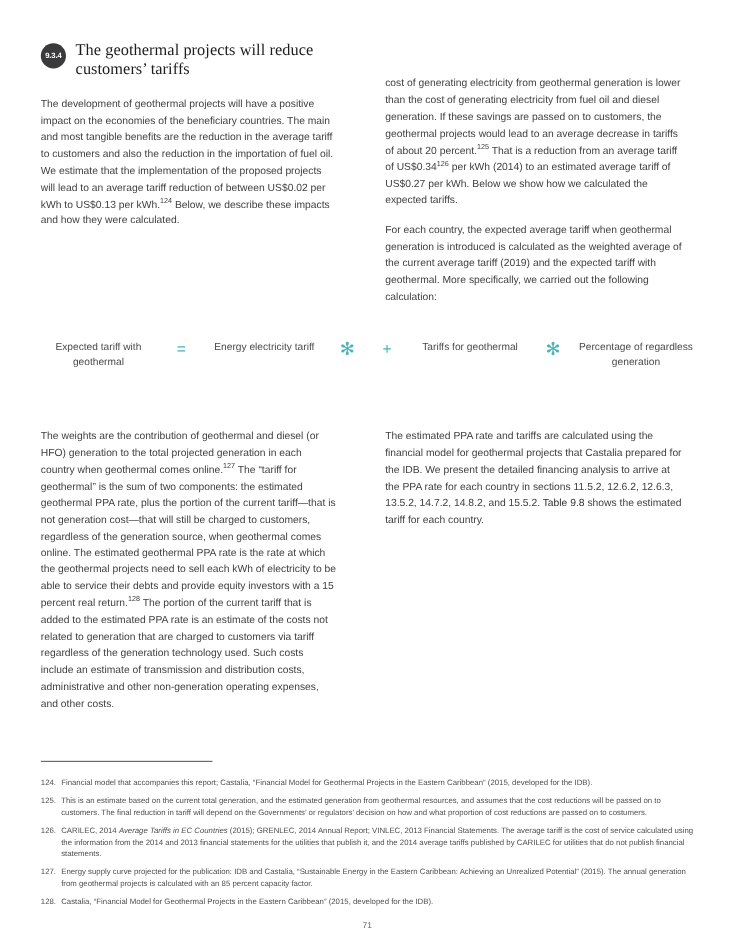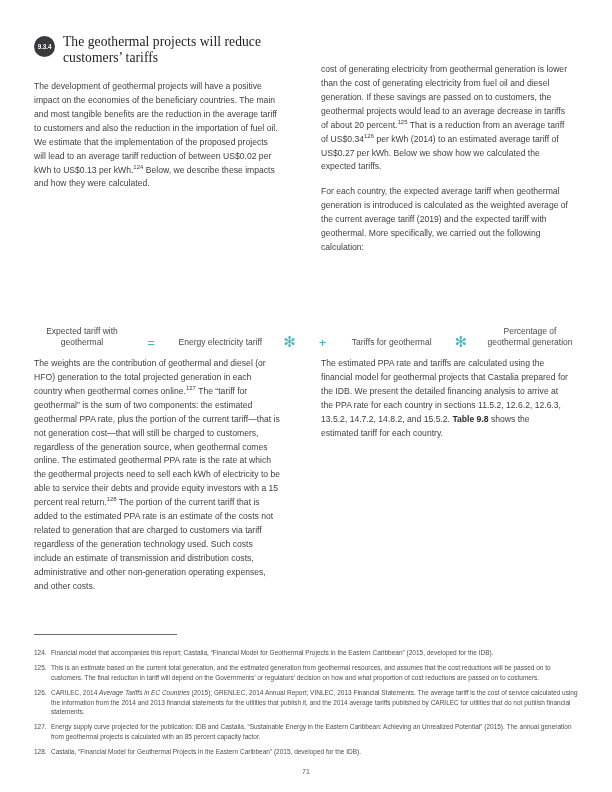--- a/index.html
+++ b/index.html
@@ -74,38 +74,38 @@
   .col p {
     margin: 0 0 11px 0;
   }
   .col p:last-child { margin-bottom: 0; }
 
   sup {
     font-size: 6px;
     vertical-align: super;
     line-height: 0;
   }
-  b, .bold { font-weight: bold; color: #2e2e30; }
+  b, .bold { font-weight: normal; color: #2e2e30; }
 
   
   #col-left-top  { top: 80px; }
   #col-right-top { top: 63px; }
   
   #col-left-bottom  { top: 357px; }
   #col-right-bottom { top: 357px; }
 
   
   .formula {
     position: absolute;
     left: 34px;
-    top: 303px;
+    top: 284px;
     width: 544px;
     height: 46px;
     display: flex;
-    align-items: flex-end;
+    align-items: flex-start;
     justify-content: space-between;
   }
   .f-term {
     font-size: 8.5px;
     line-height: 1.38;
     color: #4a4a4c;
     text-align: center;
     flex: 0 0 auto;
   }
   .f-term.wide { width: 96px; }
@@ -185,21 +185,21 @@
   </div>
 
   <div class="formula">
     <div class="f-term wide">Expected tariff with geothermal</div>
     <div class="f-op">=</div>
     <div class="f-term wide">Energy electricity tariff</div>
     <div class="f-op star">✻</div>
     <div class="f-op">+</div>
     <div class="f-term wide">Tariffs for geothermal</div>
     <div class="f-op star">✻</div>
-    <div class="f-term wide">Percentage of geothermal generation</div>
+    <div class="f-term wide">Percentage of regardless generation</div>
   </div>
 
   <div class="col left" id="col-left-bottom">
     <p>
       <span>The weights are the contribution of geothermal and diesel (or HFO) generation to the total projected generation in each country when geothermal comes online.</span><sup>127</sup><span> The “tariff for geothermal” is the sum of two components: the estimated geothermal PPA rate, plus the portion of the current tariff—that is not generation cost—that will still be charged to customers, regardless of the generation source, when geothermal comes online. The estimated geothermal PPA rate is the rate at which the geothermal projects need to sell each kWh of electricity to be able to service their debts and provide equity investors with a 15 percent real return.</span><sup>128</sup><span> The portion of the current tariff that is added to the estimated PPA rate is an estimate of the costs not related to generation that are charged to customers via tariff regardless of the generation technology used. Such costs include an estimate of transmission and distribution costs, administrative and other non-generation operating expenses, and other costs.</span>
     </p>
   </div>
 
   <div class="col right" id="col-right-bottom">
     <p>

